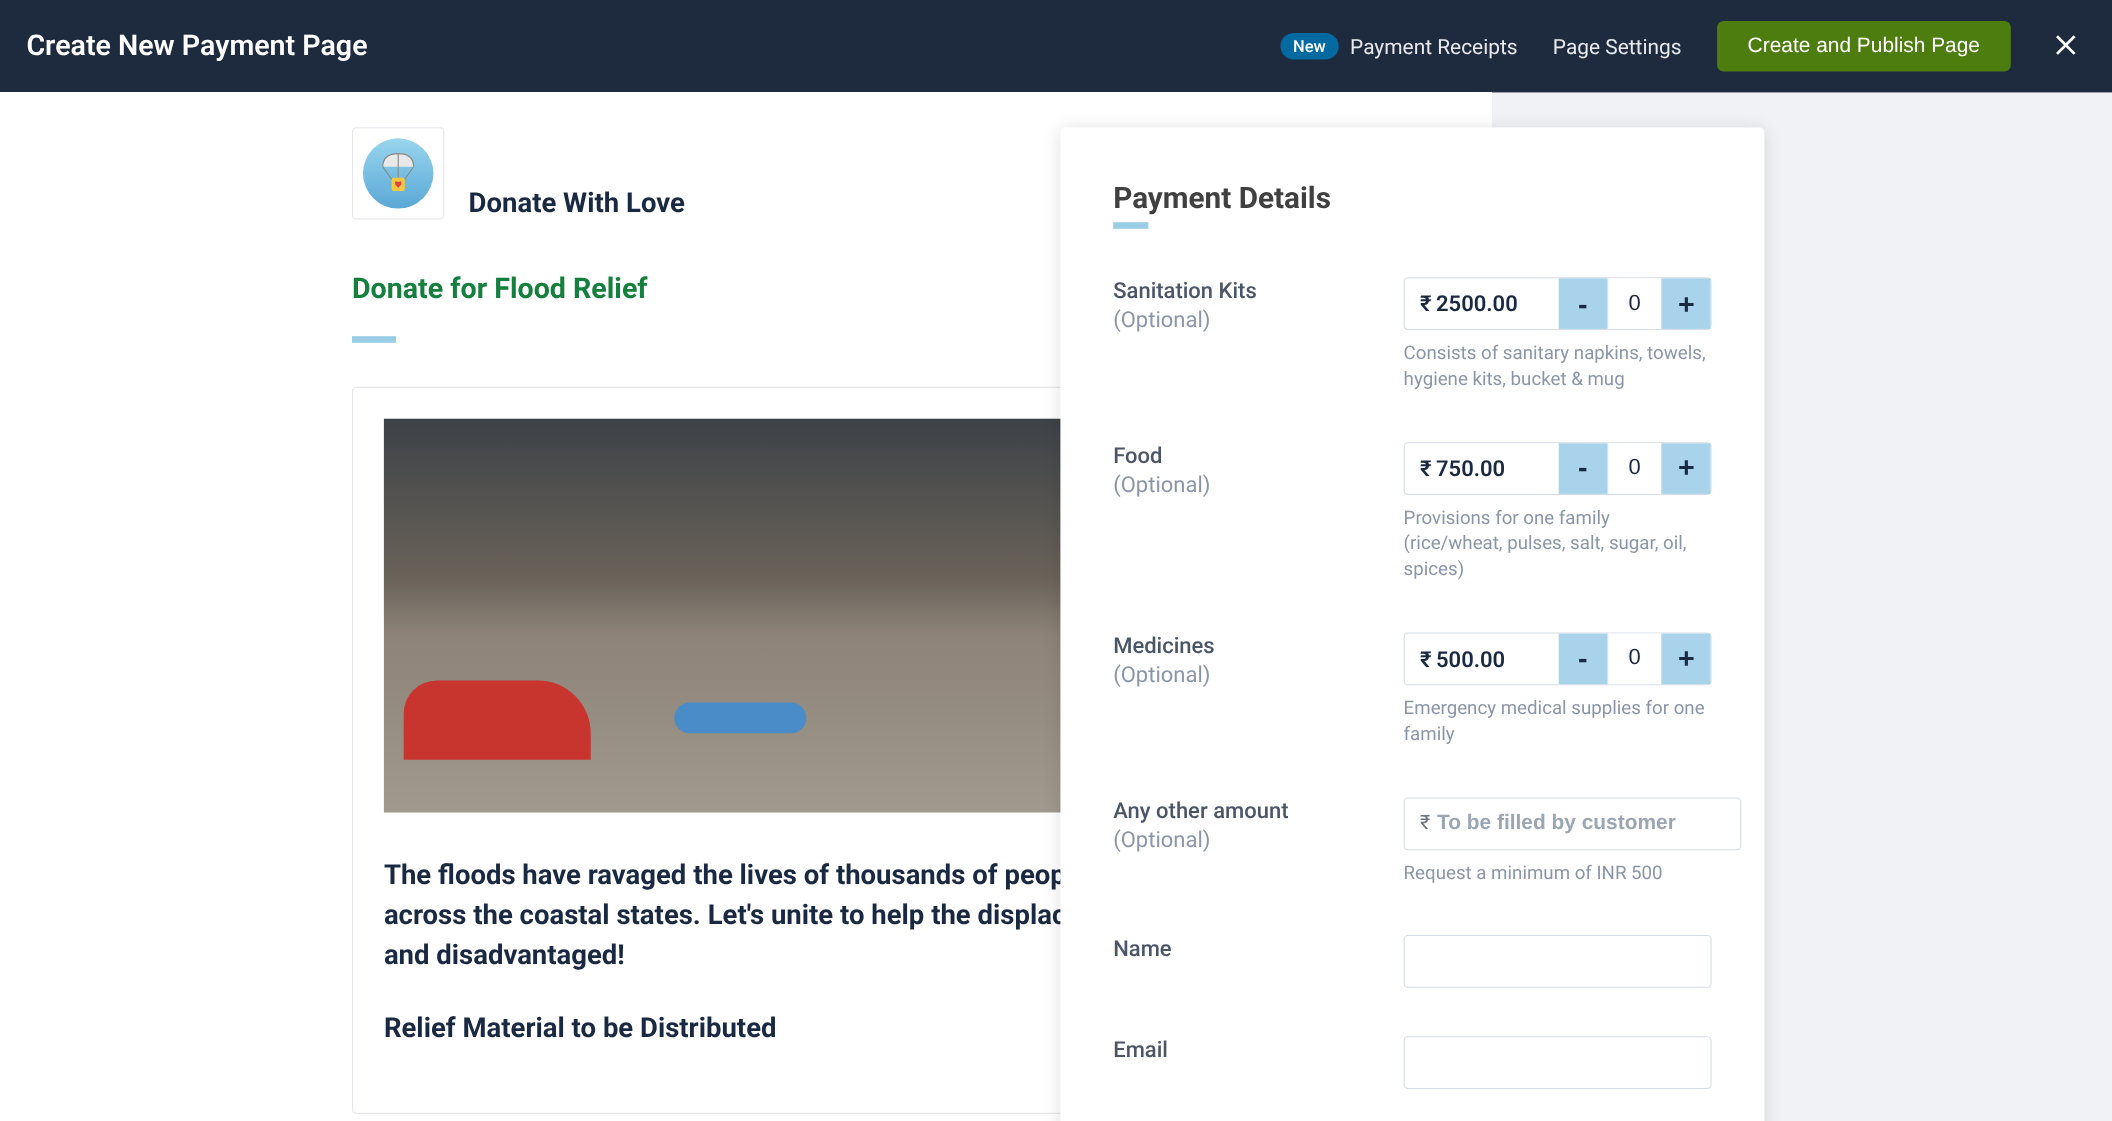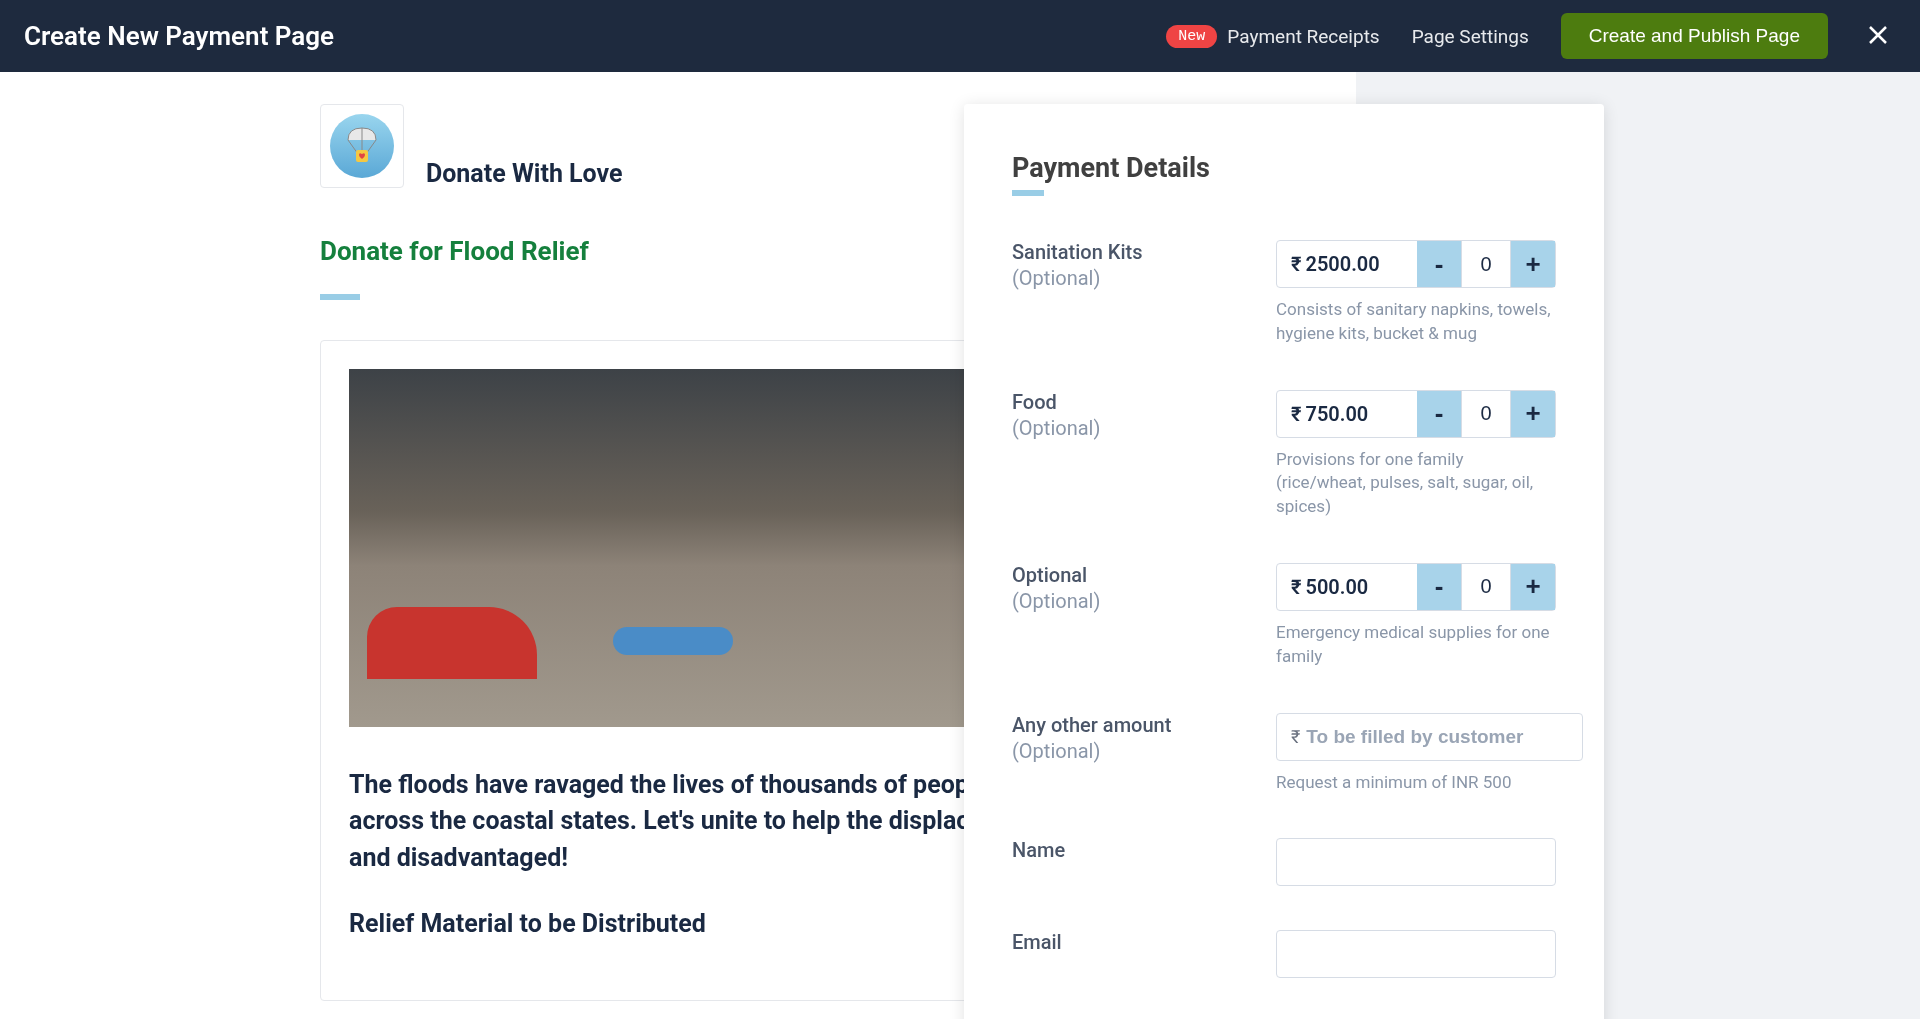--- a/index.html
+++ b/index.html
@@ -10,21 +10,21 @@
     body {
       font-family: -apple-system, BlinkMacSystemFont, 'Segoe UI', Roboto, Arial, sans-serif;
       background: #f0f2f5;
       color: #1a2942;
       width: 1920px;
       height: 1019px;
       overflow: hidden;
     }
     .header {
       background: #1e2a3e;
-      height: 72px;
+      height: 84px;
       display: flex;
       align-items: center;
       justify-content: space-between;
       padding: 0 24px;
     }
     .header-title {
       color: #ffffff;
       font-size: 26px;
       font-weight: 600;
     }
@@ -35,27 +35,26 @@
     }
     .nav-item {
       display: flex;
       align-items: center;
       gap: 10px;
       color: #e8eaed;
       font-size: 19px;
       cursor: pointer;
     }
     .new-badge {
-      background: #ef4444;
+      background: #0369a1;
       color: #ffffff;
       padding: 3px 12px;
       border-radius: 12px;
       font-size: 15px;
       font-weight: 500;
-      font-family: Liberation Mono, monospace;
     }
     .publish-btn {
       background: #4d7c0f;
       color: #ffffff;
       border: none;
       padding: 12px 28px;
       border-radius: 6px;
       font-size: 19px;
       font-weight: 500;
       cursor: pointer;
@@ -385,21 +384,21 @@
           <button class="qty-btn">-</button>
           <input class="qty-value" value="0" style="">
           <button class="qty-btn">+</button>
         </div>
         <div class="payment-desc">Provisions for one family (rice/wheat, pulses, salt, sugar, oil, spices)</div>
       </div>
     </div>
 
     <div class="payment-item">
       <div class="payment-label">
-        <div class="payment-label-name">Optional</div>
+        <div class="payment-label-name">Medicines</div>
         <div class="payment-label-optional">(Optional)</div>
       </div>
       <div class="payment-control">
         <div class="quantity-row">
           <div class="quantity-price">
             <span class="quantity-price-currency">₹</span>
             <span>500.00</span>
           </div>
           <button class="qty-btn">-</button>
           <input class="qty-value" value="0" style="">

